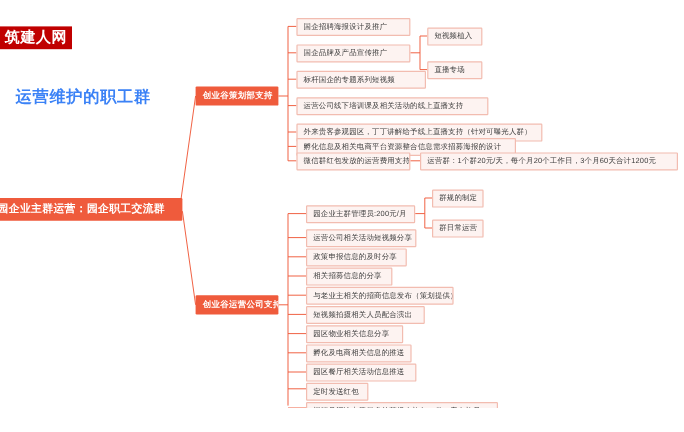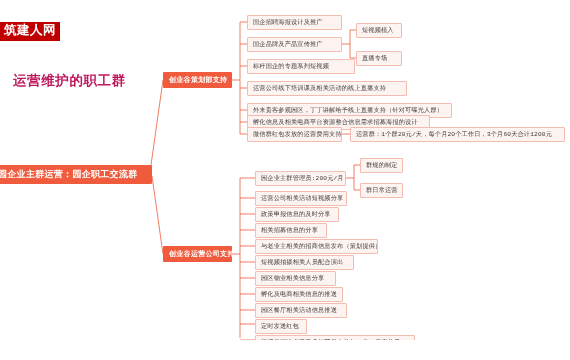--- a/index.html
+++ b/index.html
@@ -6,21 +6,21 @@
     margin: 0;
     padding: 0;
     background: #ffffff;
   }
   #canvas {
     position: relative;
     width: 570px;
     height: 340px;
     overflow: hidden;
     background: #ffffff;
-    font-family: Liberation Mono, monospace;
+    font-family: Liberation Sans, sans-serif;
   }
   svg.edges {
     position: absolute;
     left: 0;
     top: 0;
     width: 570px;
     height: 360px;
     pointer-events: none;
   }
   .banner {
@@ -39,21 +39,21 @@
     box-sizing: border-box;
     letter-spacing: 0.5px;
     white-space: nowrap;
     overflow: hidden;
   }
   .title-text {
     position: absolute;
     left: 13px;
     top: 72px;
     font-size: 13.5px;
-    color: #be185d;
+    color: #3b82f6;
     font-weight: bold;
     letter-spacing: 0.6px;
     white-space: nowrap;
   }
   .node {
     position: absolute;
     box-sizing: border-box;
     white-space: nowrap;
     overflow: hidden;
   }

